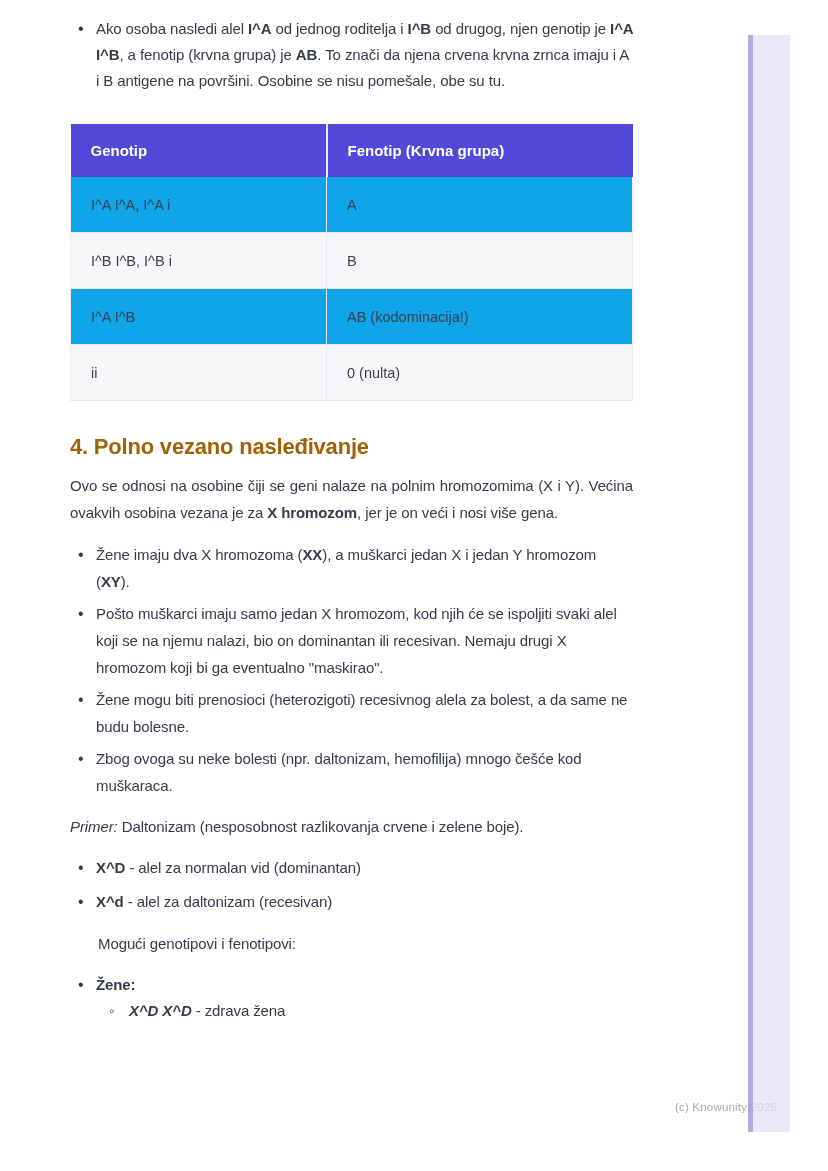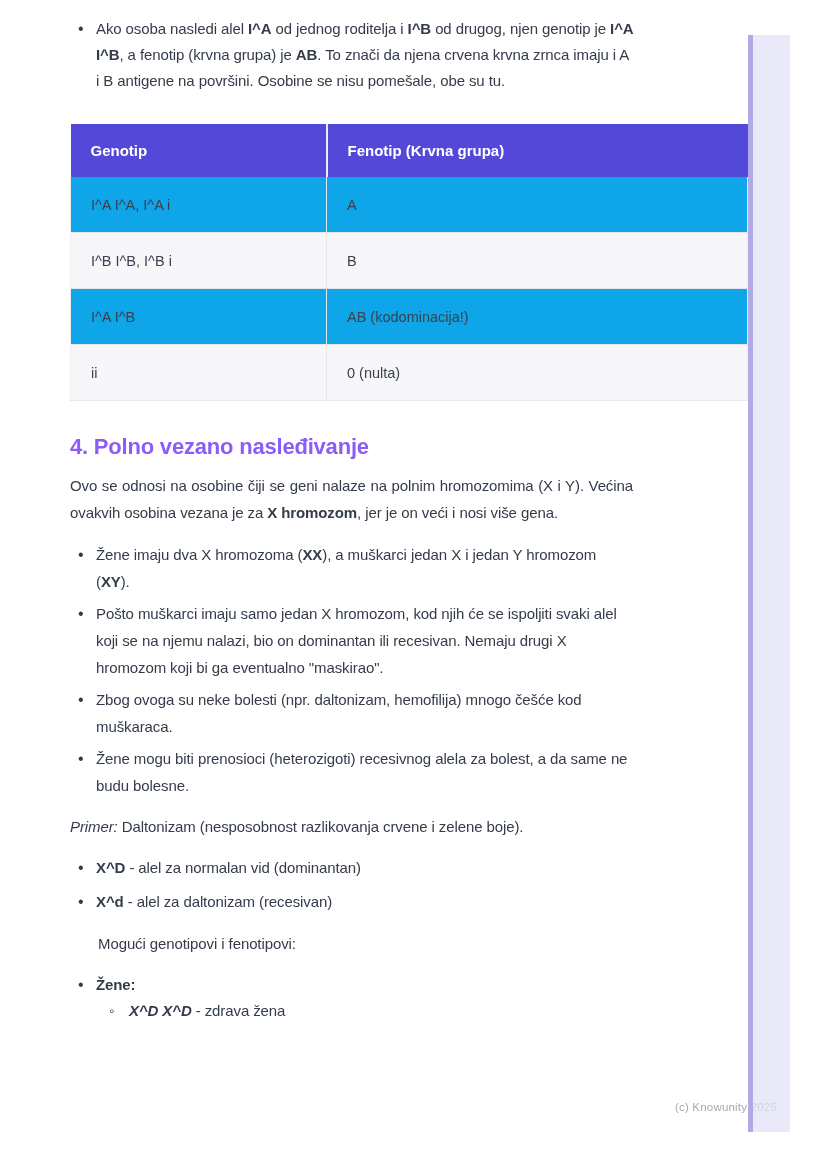--- a/index.html
+++ b/index.html
@@ -25,21 +25,21 @@
   }
   .bullet-list > li::before {
     content:"\2022";
     position:absolute; left:8px; top:0;
     font-size:16px;
   }
   .intro-list { margin-top:16px; }
   
   .gen-table {
     margin-top:30px;
-    width:678px;
+    width:563px;
     border-collapse:collapse;
     table-layout:fixed;
   }
   .gen-table th {
     background:#5348d8;
     color:#ffffff;
     font-weight:700;
     text-align:left;
     font-size:15px;
     padding:16px 20px;
@@ -56,21 +56,21 @@
   }
   .gen-table td:first-child { border-left:1px solid #ededf2; border-right:1px solid #e7e8ee; }
   .gen-table td:last-child  { border-right:1px solid #ededf2; }
   .gen-table tbody tr:nth-child(even) td { background:#f7f7fa; }
   
   .sec-heading {
     margin:31px 0 0 0;
     font-size:22px;
     line-height:30px;
     font-weight:700;
-    color:#8b5cf6;
+    color:#a16207;
     letter-spacing:-0.2px;
   }
   
   .para {
     margin:10px 0 0 0;
     font-size:15px;
     letter-spacing:-0.1px;
     line-height:27px;
   }
   .para.justify { text-align:justify; }
@@ -147,22 +147,22 @@
       </tbody>
   </table>
 
   <h2 class="sec-heading">4. Polno vezano nasleđivanje</h2>
 
   <p class="para justify"><span>Ovo se odnosi na osobine čiji se geni nalaze na polnim hromozomima (X i Y). Većina ovakvih osobina vezana je za </span><span style="font-weight: 700;">X hromozom</span><span>, jer je on veći i nosi više gena.</span></p>
 
   <ul class="bullet-list sec-list">
       <li><span>Žene imaju dva X hromozoma (</span><span style="font-weight: 700;">XX</span><span>), a muškarci jedan X i jedan Y hromozom (</span><span style="font-weight: 700;">XY</span><span>).</span></li>
       <li><span>Pošto muškarci imaju samo jedan X hromozom, kod njih će se ispoljiti svaki alel koji se na njemu nalazi, bio on dominantan ili recesivan. Nemaju drugi X hromozom koji bi ga eventualno "maskirao".</span></li>
+      <li><span>Žene mogu biti prenosioci (heterozigoti) recesivnog alela za bolest, a da same ne budu bolesne.</span></li>
       <li><span>Zbog ovoga su neke bolesti (npr. daltonizam, hemofilija) mnogo češće kod muškaraca.</span></li>
-      <li><span>Žene mogu biti prenosioci (heterozigoti) recesivnog alela za bolest, a da same ne budu bolesne.</span></li>
     </ul>
 
   <p class="para primer"><span style="font-style: italic;">Primer:</span><span> Daltonizam (nesposobnost razlikovanja crvene i zelene boje).</span></p>
 
   <ul class="bullet-list allele-list">
       <li><span style="font-weight: 700;">X^D</span><span> - alel za normalan vid (dominantan)</span></li>
       <li><span style="font-weight: 700;">X^d</span><span> - alel za daltonizam (recesivan)</span></li>
     </ul>
 
   <p class="para moguci">Mogući genotipovi i fenotipovi:</p>

